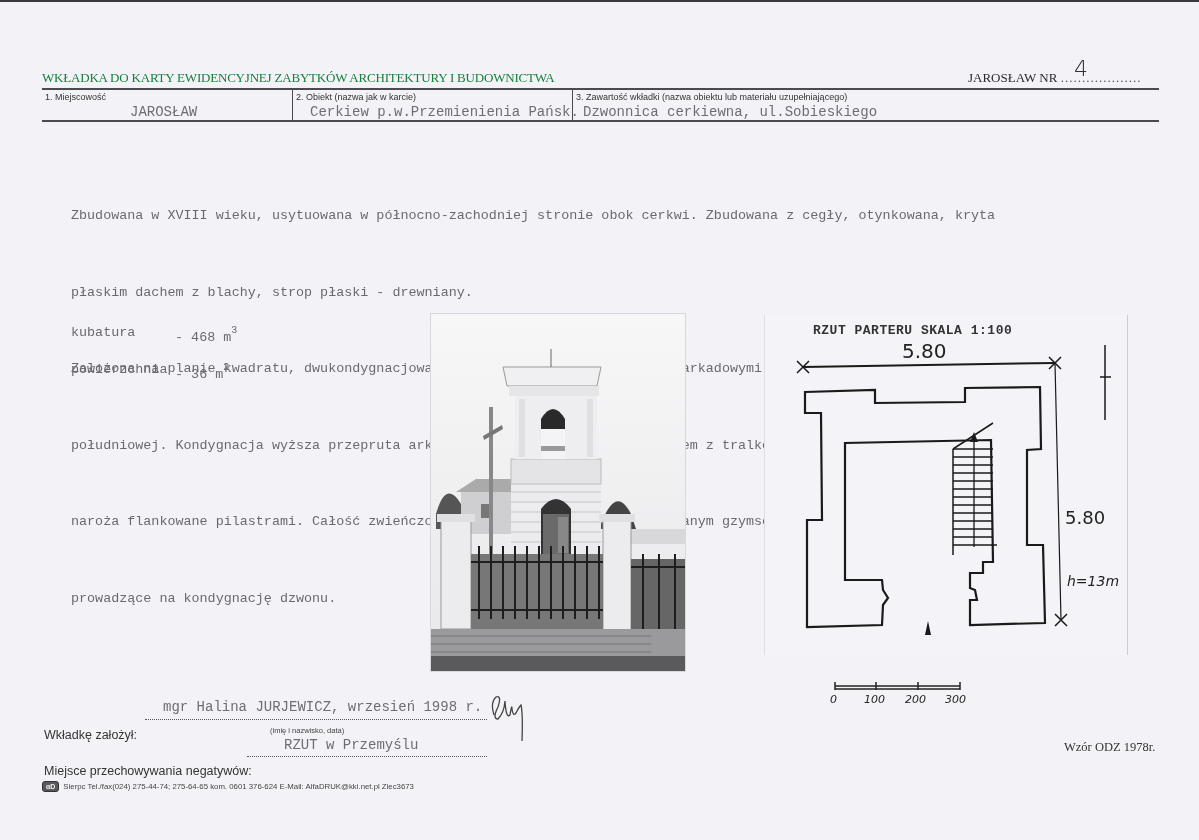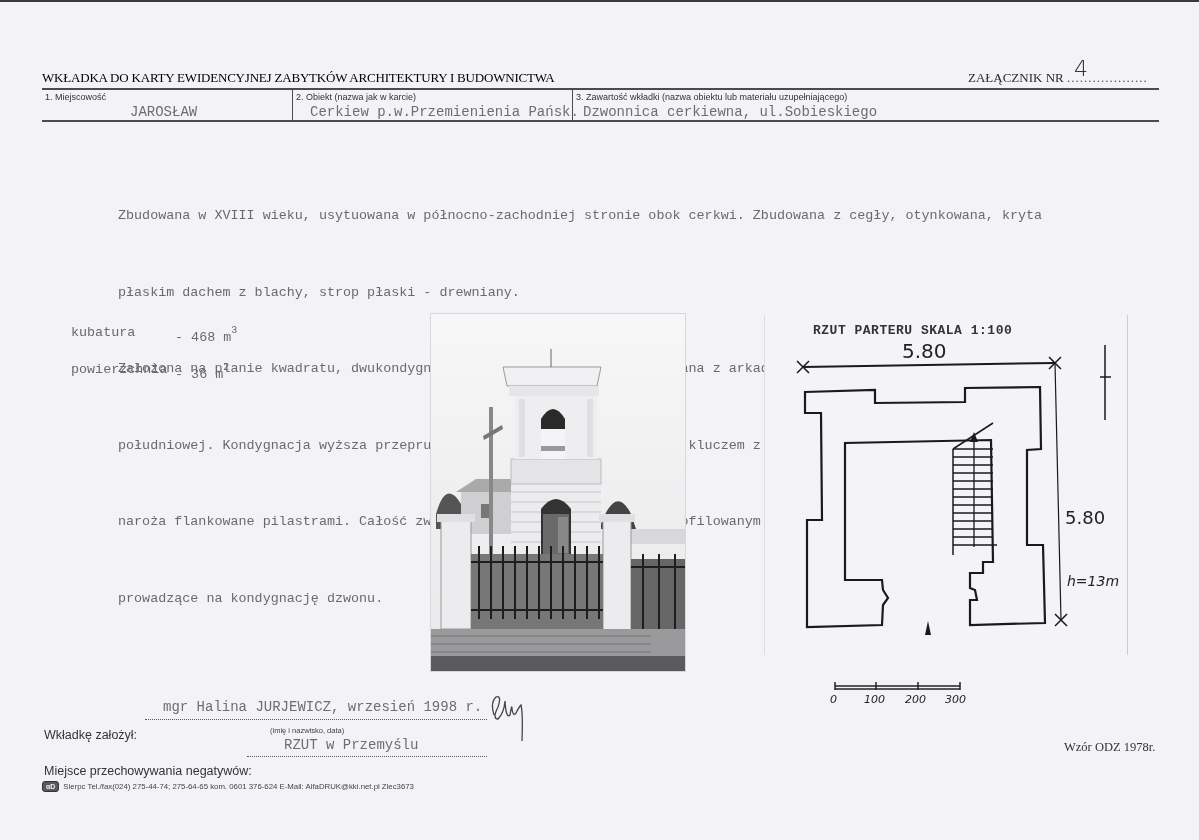--- a/index.html
+++ b/index.html
@@ -5,38 +5,38 @@
   html, body { margin: 0; padding: 0; }
   body {
     width: 1199px; height: 840px; position: relative; overflow: hidden;
     background: #f3f2f7;
     font-family: "Liberation Sans", sans-serif;
     color: #2c2c30;
   }
   .topbar { position: absolute; left: 0; top: 0; width: 1199px; height: 2px; background: #3a3a3e; }
   .form-title {
     position: absolute; left: 42px; top: 70px; font-size: 13px; letter-spacing: -0.2px;
-    color: #000000; font-family: "Liberation Serif", serif;
+    color: #15803d; font-family: "Liberation Serif", serif;
   }
   .zal {
     position: absolute; left: 968px; top: 70px; font-size: 13px;
     font-family: "Liberation Serif", serif; color: #2b2b2e;
   }
   .zal .dots { letter-spacing: 1px; color: #555; }
   .zal .hand { position: absolute; left: 106px; top: -14px; font-size: 22px; font-family: "DejaVu Sans", sans-serif; font-weight: 300; color: #333; }
   .rule { position: absolute; background: #4a4a4f; }
   .vrule { position: absolute; width: 1px; background: #4a4a4f; }
   .fld-label { position: absolute; font-size: 9px; color: #333; }
   .fld-val {
     position: absolute; font-family: "Liberation Mono", monospace; font-size: 14px; color: #6e6e72;
   }
   .mono { font-family: "Liberation Mono", monospace; color: #6a6a6e; }
   .desc {
     position: absolute; left: 71px; top: 152px; width: 1000px;
-    font-size: 13.4px; line-height: 25.5px; white-space: pre; margin-left: 47px;
+    font-size: 13.4px; line-height: 25.5px; white-space: pre;
   }
   .stat { position: absolute; font-size: 13.4px; }
   .stat sup { font-size: 10px; vertical-align: 8px; }
   .photo {
     position: absolute; left: 430px; top: 313px; width: 254px; height: 357px;
     background: #f6f6f8; border: 1px solid #d8d8dc;
   }
   .plan {
     position: absolute; left: 764px; top: 315px; width: 362px; height: 340px;
     background: #f4f3f7; border-left: 1px solid #ddd; border-right: 1px solid #ccc;
@@ -58,21 +58,21 @@
   }
   .wzor { position: absolute; left: 1064px; top: 740px; font-size: 12.5px; color: #333; font-family: Liberation Serif, serif; }
 </style>
 </head>
 <body>
 
 <div class="topbar"></div>
 
 <div class="form-title">WKŁADKA DO KARTY EWIDENCYJNEJ ZABYTKÓW ARCHITEKTURY I BUDOWNICTWA</div>
 <div class="zal">
-  <span>ZAŁĄCZNIK NR</span>
+  <span>JAROSŁAW NR</span>
   <span class="dots">...................</span>
   <span class="hand">4</span>
 </div>
 
 <div class="rule" style="left:42px; top:88px; width:1117px; height:2px;"></div>
 <div class="rule" style="left:42px; top:120px; width:1117px; height:2px;"></div>
 <div class="vrule" style="left:292px; top:90px; height:30px;"></div>
 <div class="vrule" style="left:572px; top:90px; height:30px;"></div>
 
 <div class="fld-label" style="left:45px; top:92px;">1. Miejscowość</div>

